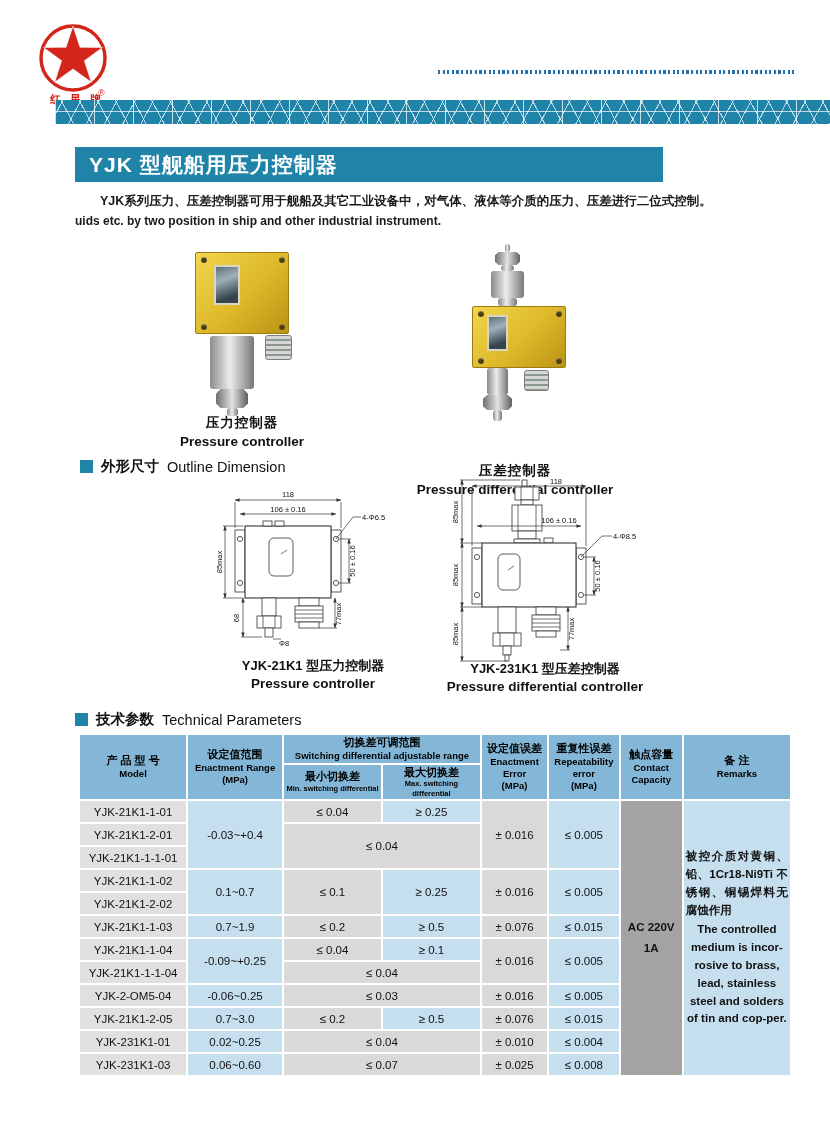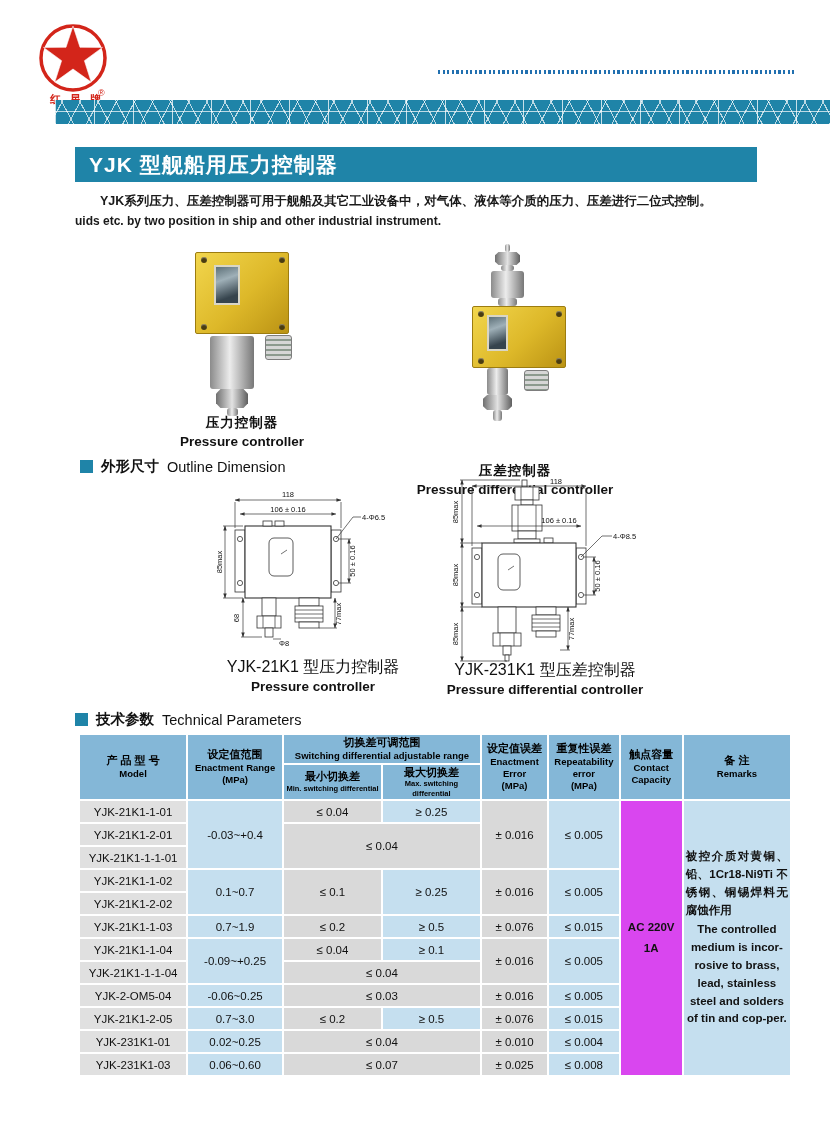--- a/index.html
+++ b/index.html
@@ -15,21 +15,21 @@
   .dotline{position:absolute;left:438px;top:70px;width:356px;height:4px;
            background:repeating-linear-gradient(90deg,#2170b0 0 2.2px,transparent 2.2px 4.6px);}
   .lattice{position:absolute;left:55px;top:100px;width:775px;height:24px;background-color:#1f84a8;
            background-image:
              repeating-linear-gradient(62deg,rgba(255,255,255,.7) 0 1px,transparent 1px 16px),
              repeating-linear-gradient(-62deg,rgba(255,255,255,.7) 0 1px,transparent 1px 16px),
              repeating-linear-gradient(90deg,rgba(255,255,255,.75) 0 1px,transparent 1px 39px),
              linear-gradient(to bottom,transparent 11px,rgba(255,255,255,.7) 11px,rgba(255,255,255,.7) 12px,transparent 12px);}
 
   
-  .titlebar{position:absolute;left:75px;top:147px;width:682px;height:35px;background:#1f84a8;
+  .titlebar{position:absolute;left:75px;top:147px;width:588px;height:35px;background:#1f84a8;
             display:flex;align-items:center;padding-left:14px;box-sizing:border-box;gap:20px;}
   .titlebar .zh{color:#fff;font-size:21px;font-weight:bold;letter-spacing:1px;}
   .titlebar .en{color:#fff;font-size:21px;font-weight:bold;font-family:"Liberation Serif","DejaVu Serif",serif;letter-spacing:.5px;}
 
   
   .intro{position:absolute;left:75px;top:191px;width:722px;font-weight:bold;color:#1a1a1a;}
   .intro .zh{font-size:12.5px;text-indent:2em;line-height:1.7;}
   .intro .en1{font-size:12px;text-indent:2em;line-height:1.6;}
   .intro .en2{font-size:12px;line-height:1.6;}
 
@@ -55,37 +55,37 @@
   .sect .zh{font-size:14.5px;font-weight:bold;}
   .sect .en{font-size:14.5px;}
 
   
   .dwg{position:absolute;}
   .dln{stroke:#333;stroke-width:.7;fill:none;}
   .bln{stroke:#333;stroke-width:1.1;fill:#fff;}
   .thn{stroke:#333;stroke-width:.8;fill:#fff;}
   .dwg text{font-family:"Liberation Sans","DejaVu Sans",sans-serif;font-size:7.5px;fill:#111;}
   .dcap{position:absolute;text-align:center;}
-  .dcap .zh{font-size:16px;font-weight:normal;}
+  .dcap .zh{font-size:13px;font-weight:bold;}
   .dcap .en{font-size:13.5px;font-weight:bold;margin-top:1px;}
 
   
   table.tech{position:absolute;left:78px;top:733px;width:714px;border-collapse:separate;border-spacing:2px;background:#fff;}
   table.tech th,table.tech td{padding:1px 2px;text-align:center;vertical-align:middle;}
   table.tech th{background:#84b7d7;color:#000;font-weight:bold;font-size:11px;line-height:1.25;}
   table.tech th .he{font-size:9.5px;font-weight:bold;}
   table.tech th .he2{font-size:7.5px;font-weight:bold;}
   table.tech td{font-size:11.5px;height:19px;}
   td.m{background:#e0e0e0;font-size:11px;}
   td.g{background:#d9d9d9;}
   td.b{background:#c5dfef;}
   td.remarks{background:#c5dfef;text-align:left;vertical-align:top;padding:8px 6px;font-size:11px;line-height:1.55;}
   td.remarks .rzh{font-weight:bold;text-align:justify;margin-bottom:2px;}
   td.remarks .ren{font-weight:bold;}
-  td.contact{background:#d946ef;font-size:11px;font-weight:bold;line-height:1.8;}
+  td.contact{background:#a3a3a3;font-size:11px;font-weight:bold;line-height:1.8;}
 </style>
 </head>
 <body>
 
 <div class="page">
 
   <svg class="logo" viewBox="0 0 74 80">
     <circle cx="37" cy="38" r="32" fill="none" stroke="#d3251a" stroke-width="3.5"></circle>
     <polygon fill="#d3251a" stroke="#fff" stroke-width="0.6" points="37,6 44,27.3 66.5,27.4 48.4,40.7 55.2,62.1 37,49 18.8,62.1 25.6,40.7 7.5,27.4 30,27.3"></polygon>
     <text x="62" y="76" font-size="9" fill="#d3251a">®</text>

